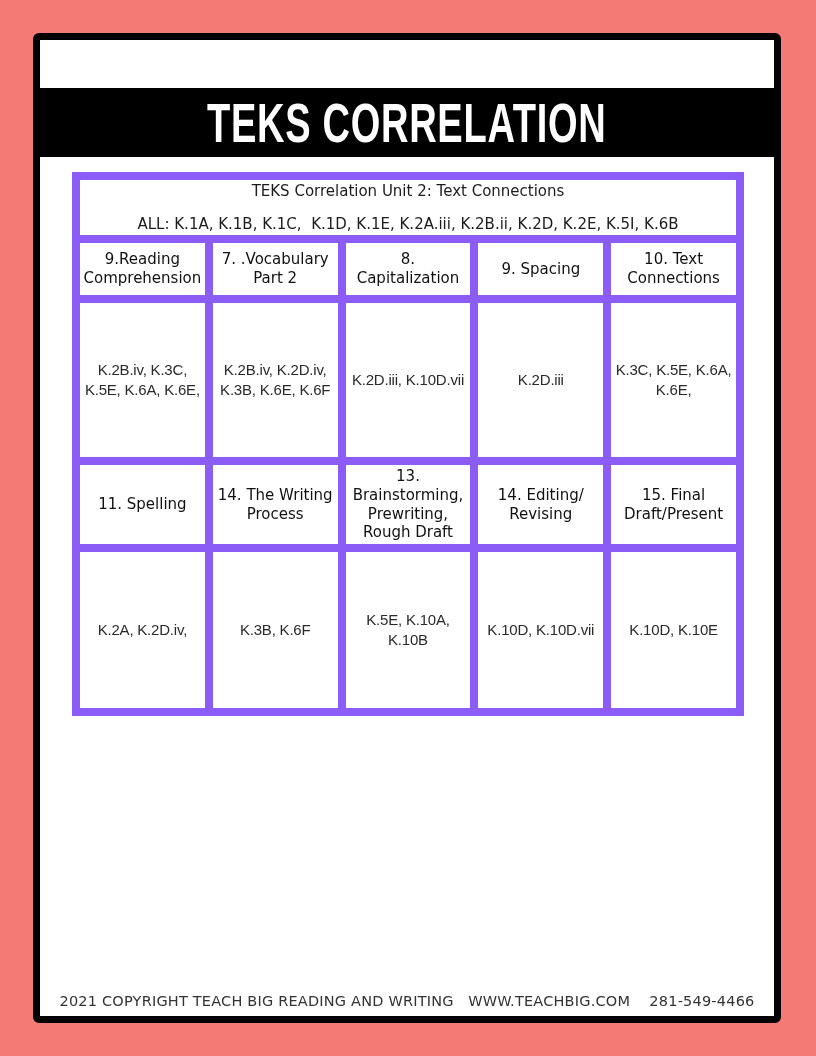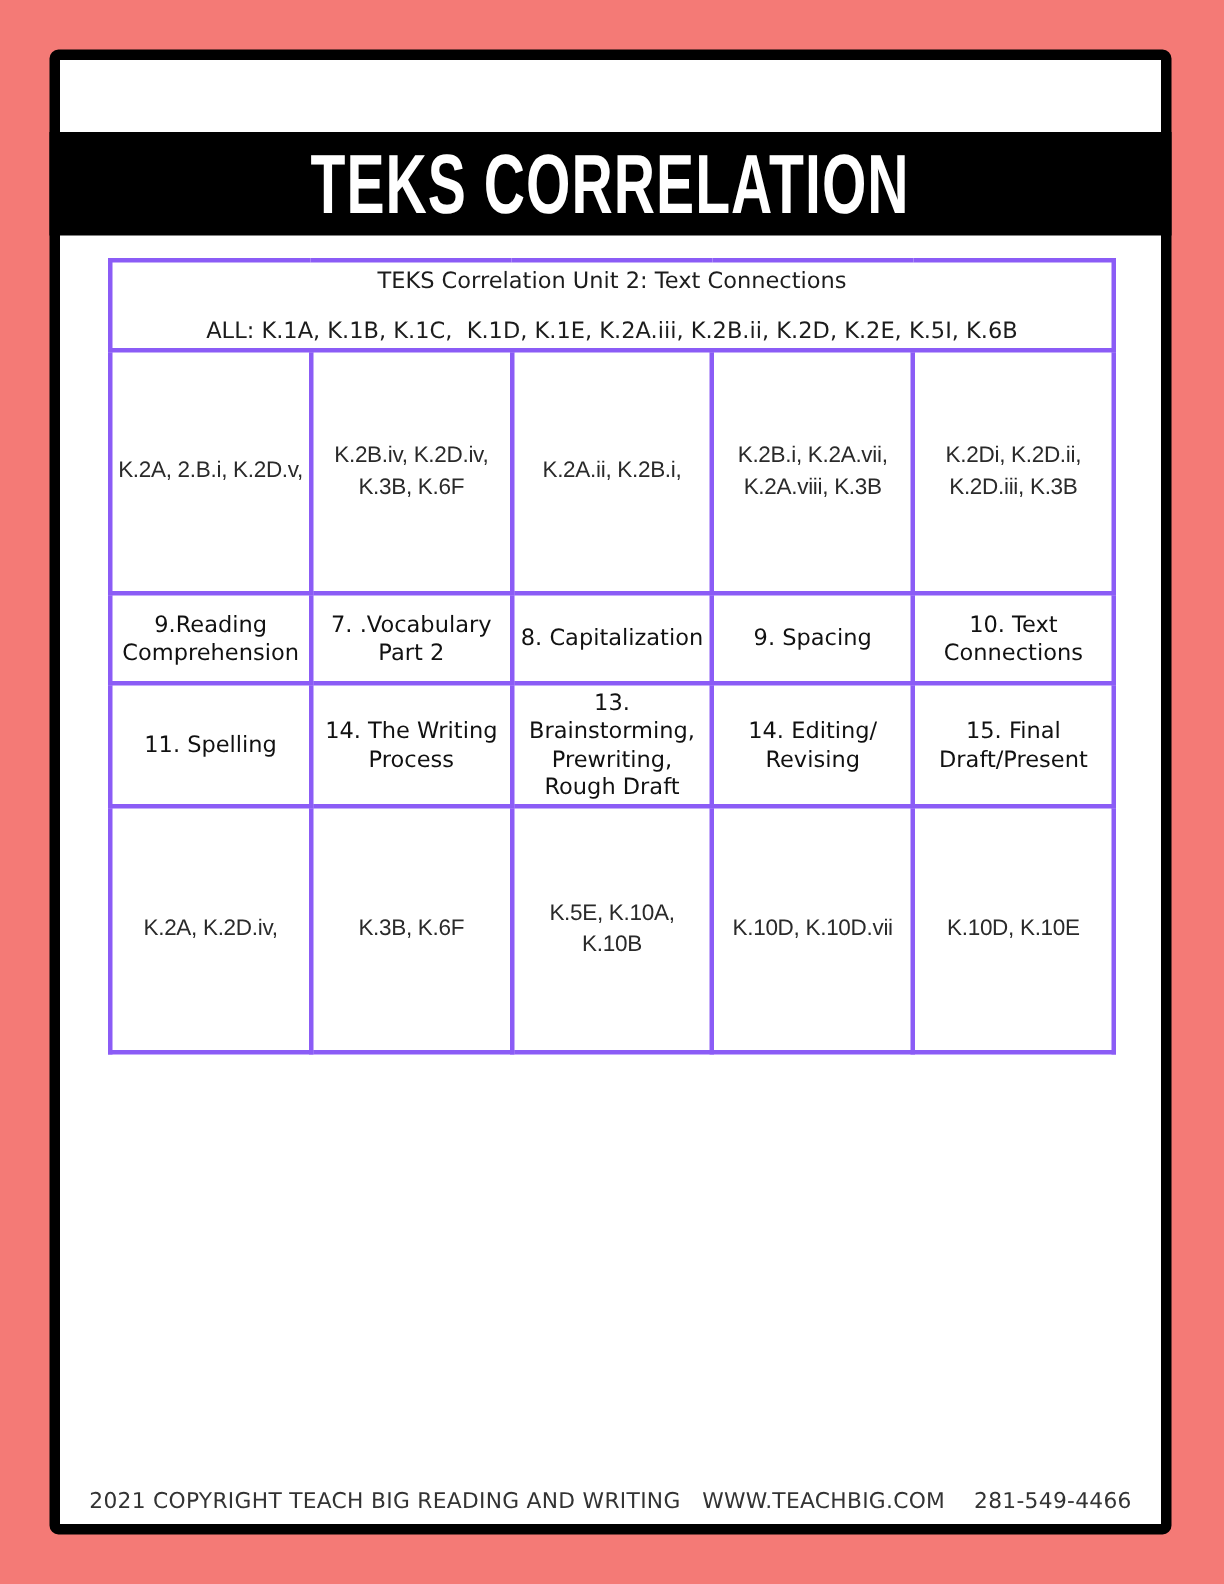--- a/index.html
+++ b/index.html
@@ -36,21 +36,21 @@
     line-height: 1;
   }
   table.teks {
     position: absolute;
     left: 32px; top: 132px;
     width: 672px;
     border-collapse: collapse;
     table-layout: fixed;
   }
   table.teks td {
-    border: 3px solid #8b5cf6;
+    border: 8px solid #8b5cf6;
     text-align: center;
     vertical-align: middle;
     padding: 2px 3px;
     overflow: hidden;
   }
   td.unit-cell {
     vertical-align: top;
     padding-top: 7px;
     font-size: 15px;
     color: #1c1c1c;
@@ -101,34 +101,34 @@
 
   <table class="teks">
     <tbody>
         <tr class="r-unit">
       <td colspan="5" class="unit-cell">
         <div class="u1">TEKS Correlation Unit 2: Text Connections</div>
         <div class="u2">ALL: K.1A, K.1B, K.1C,  K.1D, K.1E, K.2A.iii, K.2B.ii, K.2D, K.2E, K.5I, K.6B</div>
       </td>
     </tr>
 
-    <tr class="r-data1">
-      <td class="val">K.2A, 2.B.i, K.2D.v,</td>
-      <td class="val">K.2B.iv, K.2D.iv, K.3B, K.6F</td>
-      <td class="val">K.2A.ii, K.2B.i,</td>
-      <td class="val">K.2B.i, K.2A.vii, K.2A.viii, K.3B</td>
-      <td class="val">K.2Di, K.2D.ii, K.2D.iii, K.3B</td>
-    </tr>
 
     <tr class="r-hdr2">
       <td class="hdr">9.Reading Comprehension</td>
       <td class="hdr">7. .Vocabulary Part 2</td>
       <td class="hdr">8. Capitalization</td>
       <td class="hdr">9. Spacing</td>
       <td class="hdr">10. Text Connections</td>
+    </tr>
+    <tr class="r-data2">
+      <td class="val">K.2B.iv, K.3C, K.5E, K.6A, K.6E,</td>
+      <td class="val">K.2B.iv, K.2D.iv, K.3B, K.6E, K.6F</td>
+      <td class="val">K.2D.iii, K.10D.vii</td>
+      <td class="val">K.2D.iii</td>
+      <td class="val">K.3C, K.5E, K.6A, K.6E,</td>
     </tr>
 
     <tr class="r-hdr3">
       <td class="hdr">11. Spelling</td>
       <td class="hdr">14. The Writing Process</td>
       <td class="hdr">13. Brainstorming, Prewriting, Rough Draft</td>
       <td class="hdr">14. Editing/ Revising</td>
       <td class="hdr">15. Final Draft/Present</td>
     </tr>
     <tr class="r-data3">

